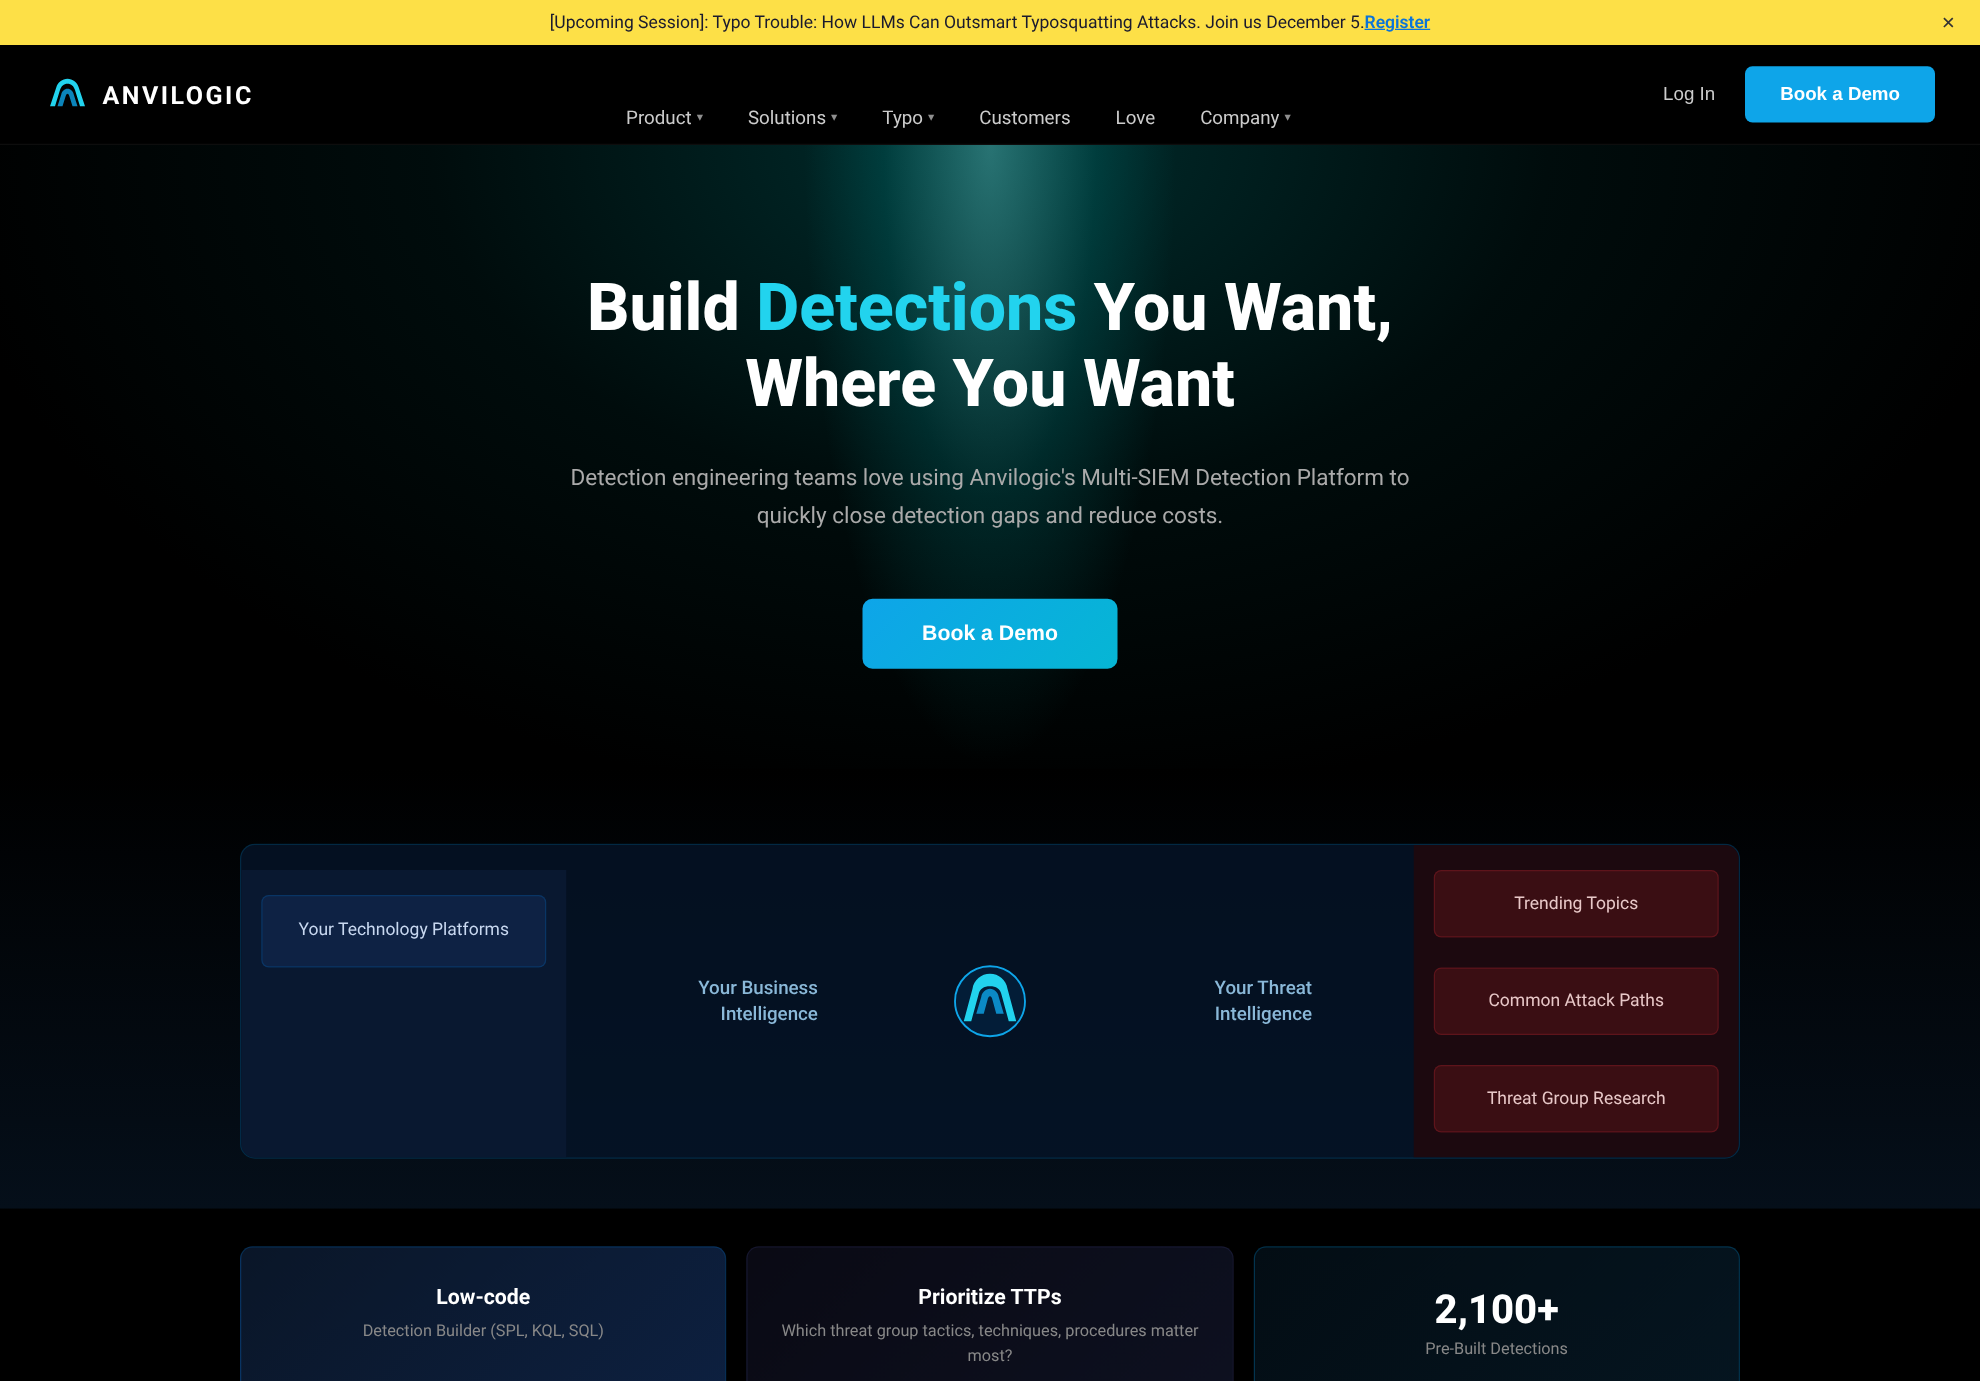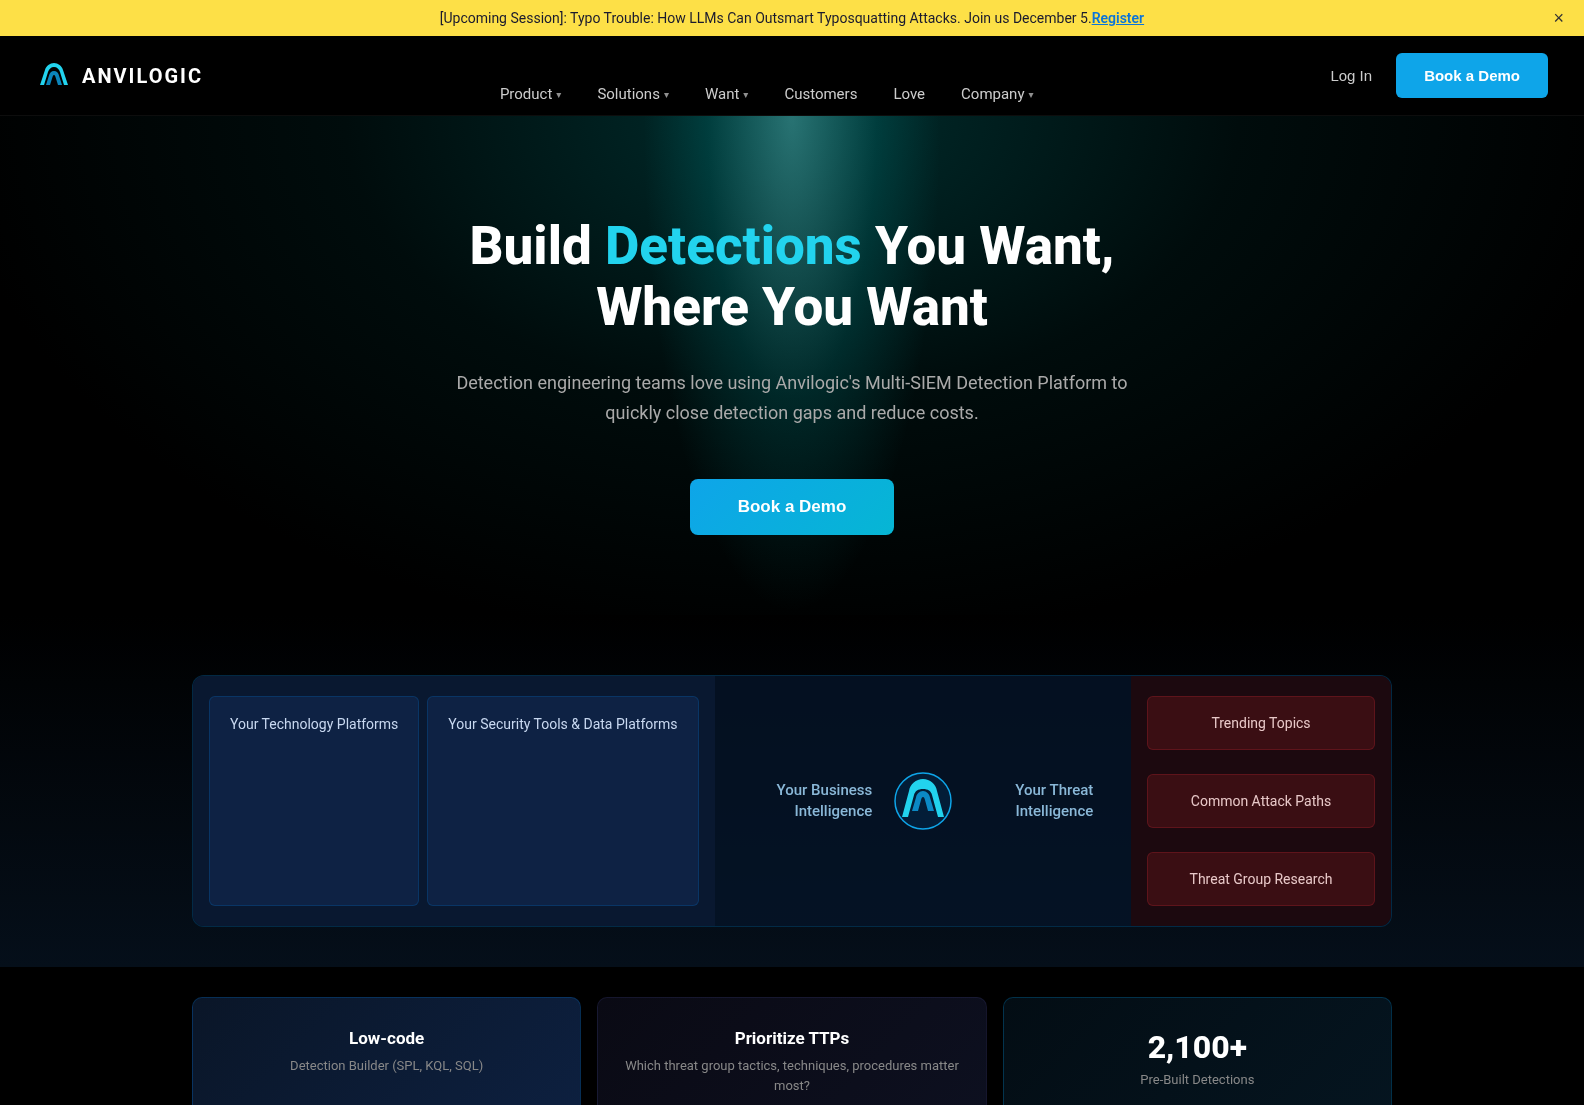--- a/index.html
+++ b/index.html
@@ -172,25 +172,26 @@
       border-radius: 12px;
       overflow: hidden;
       max-width: 1200px;
       margin: 0 auto;
       min-height: 220px;
     }
 
     
     .left-panel {
       display: flex;
-      flex-direction: row;
+      flex-direction: column;
       gap: 8px;
       padding: 20px 16px;
       background: rgba(10,25,50,0.9);
       min-width: 260px;
+      margin-top: 20px;
     }
     .left-item {
       background: rgba(15,35,70,0.95);
       border: 1px solid rgba(0,100,180,0.3);
       border-radius: 6px;
       padding: 18px 20px;
       font-size: 14px;
       color: #c8d8f0;
       text-align: center;
       cursor: pointer;
@@ -321,21 +322,21 @@
         </a>
     </li>
     <li>
       <a href="#">
           <span>Solutions</span>
           <span class="nav-chevron">▾</span>
         </a>
     </li>
     <li>
       <a href="#">
-          <span>Want</span>
+          <span>Typo</span>
           <span class="nav-chevron">▾</span>
         </a>
     </li>
     <li>
       <a href="#">
           <span>Customers</span>
         </a>
     </li>
     <li>
       <a href="#">
@@ -364,23 +365,20 @@
   <p class="hero-subtitle">Detection engineering teams love using Anvilogic's Multi-SIEM Detection Platform to quickly close detection gaps and reduce costs.</p>
   <button class="btn-demo-hero">Book a Demo</button>
 </section>
 
 <section class="platform-section">
   <div class="platform-diagram">
 
     <div class="left-panel">
       <div class="left-item">
         <span>Your Technology Platforms</span>
-      </div>
-      <div class="left-item">
-        <span>Your Security Tools &amp; Data Platforms</span>
       </div>
     </div>
 
     <div class="center-panel">
       <div class="center-label">Your Business Intelligence</div>
 
       <div class="center-logo">
         <svg class="center-logo-icon" viewBox="0 0 70 60" fill="none" xmlns="http://www.w3.org/2000/svg">
           <circle cx="35" cy="30" r="28" fill="rgba(0,100,180,0.15)" stroke="#0ea5e9" stroke-width="1.5"></circle>
           <path d="M35 8C28 8 22 13 21 20L14 46H20L26 24C27 20 30 18 35 18C40 18 43 20 44 24L50 46H56L49 20C48 13 42 8 35 8Z" fill="#22d3ee"></path>

